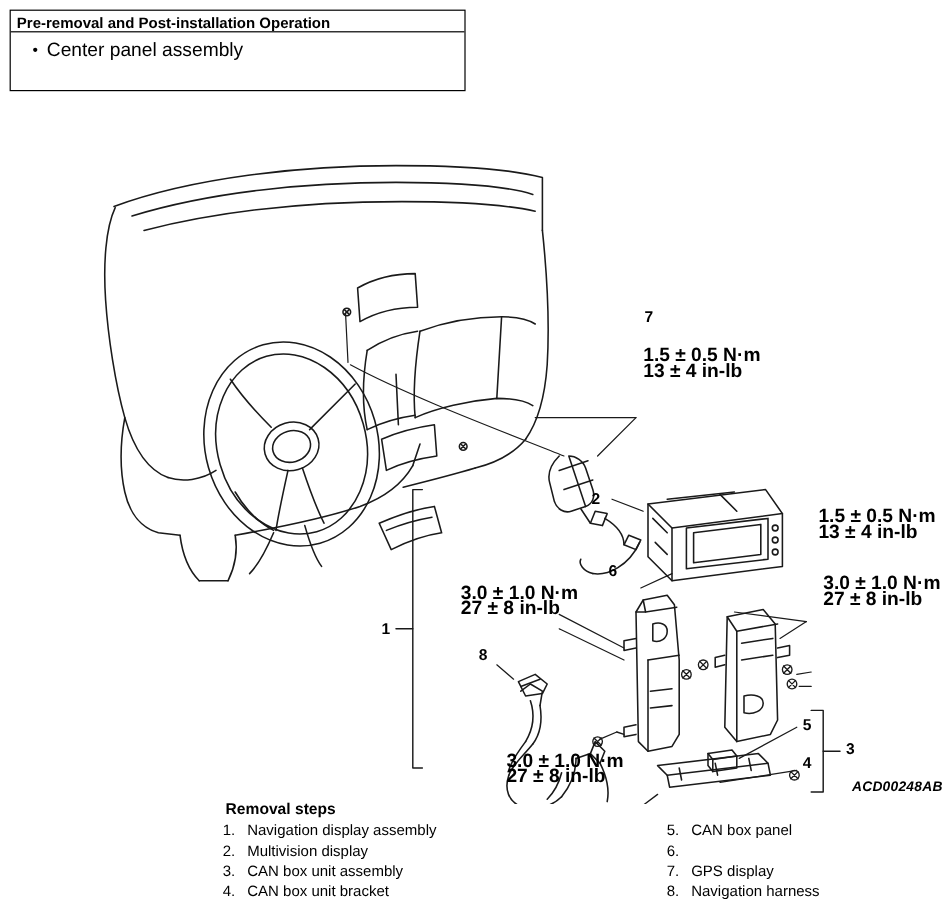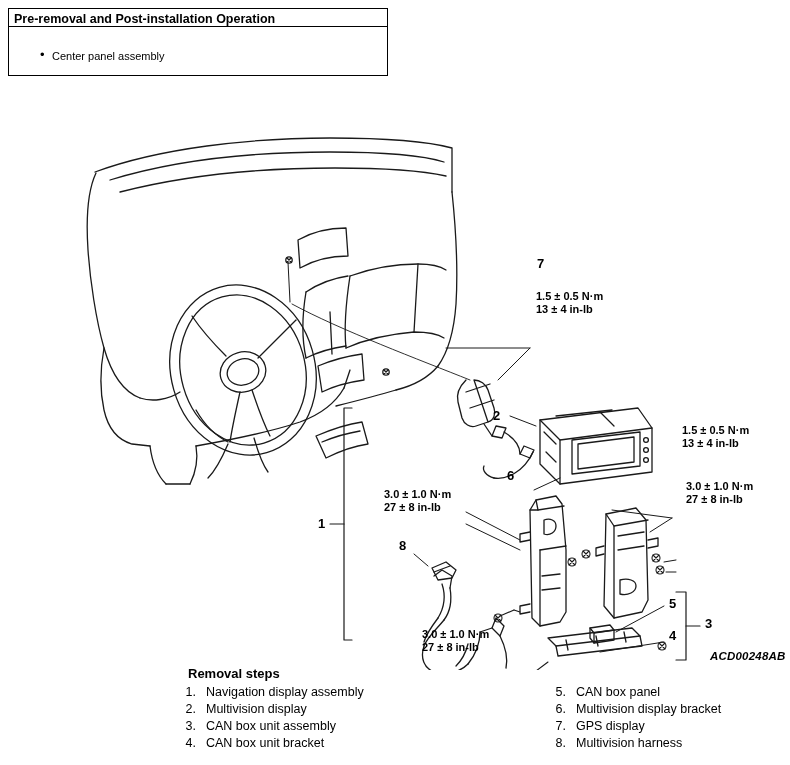--- a/index.html
+++ b/index.html
@@ -33,23 +33,23 @@
   }
   .note-title {
     font-size: 12.5px;
     font-weight: bold;
     padding: 3px 0 0 5px;
     border-bottom: 1px solid #000;
     height: 18px;
     box-sizing: border-box;
   }
   .note-list {
-    margin: 17px;
+    margin: 4px;
     padding: 5px 0 0 26px;
-    font-size: 11px;
+    font-size: 16px;
     list-style: none;
   }
   .note-list li {
     position: relative;
     line-height: 14px;
   }
   .note-list li:before {
     content: "\2022";
     position: absolute;
     left: -12px;
@@ -64,21 +64,21 @@
     top: 80px;
     width: 790px;
     height: 590px;
   }
   #figure svg {
     display: block;
   }
 
   .lbl {
     position: absolute;
-    font-size: 11px;
+    font-size: 16px;
     font-weight: bold;
     white-space: nowrap;
     line-height: 13px;
   }
   .num {
     position: absolute;
     font-size: 13px;
     font-weight: bold;
     white-space: nowrap;
   }
@@ -394,27 +394,26 @@
           <span>CAN box unit bracket</span>
         </div>
       </div>
       <div class="steps-col">
         <div class="step-row">
           <span class="step-num">5.</span>
           <span>CAN box panel</span>
         </div>
         <div class="step-row">
           <span class="step-num">6.</span>
-          <span>Multivision display bracket</span>
         </div>
         <div class="step-row">
           <span class="step-num">7.</span>
           <span>GPS display</span>
         </div>
         <div class="step-row">
           <span class="step-num">8.</span>
-          <span>Multivision harness</span>
+          <span>Navigation harness</span>
         </div>
       </div>
     </div>
   </div>
 
 </div>
 
 </body></html>

